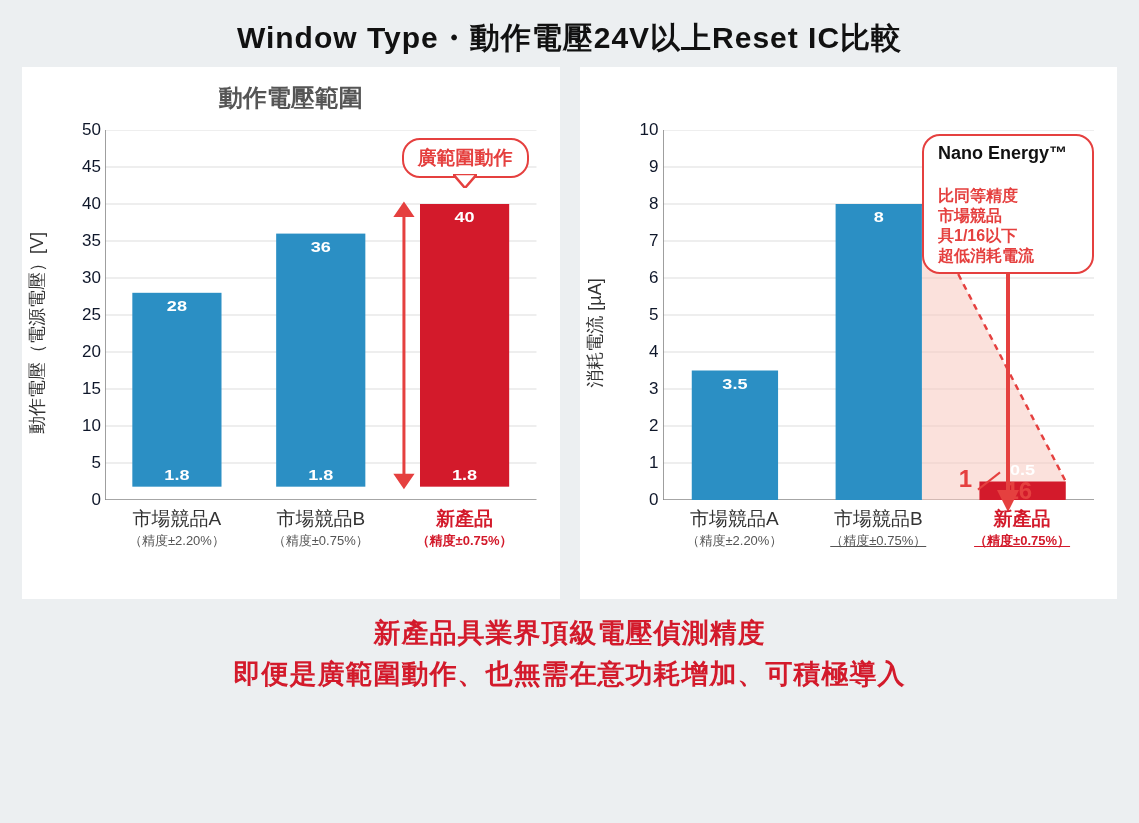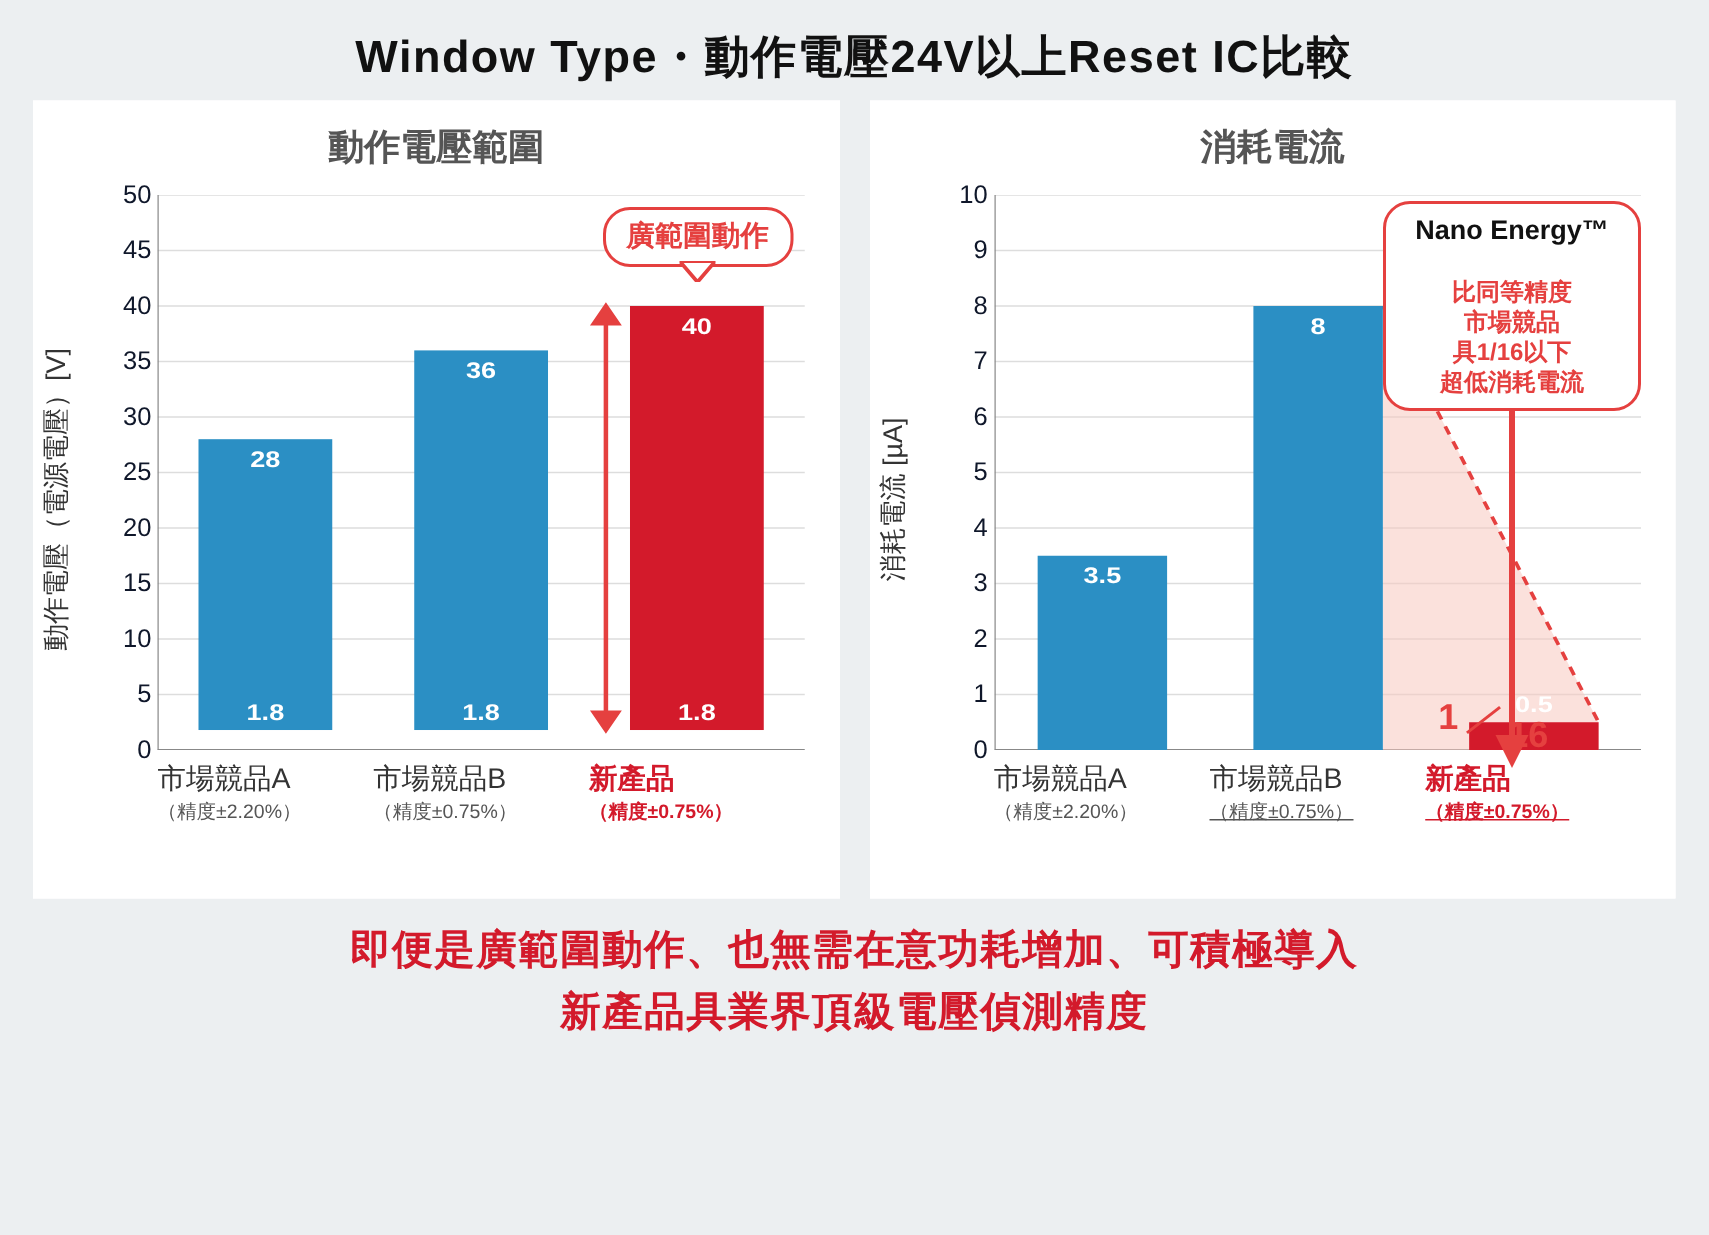--- a/index.html
+++ b/index.html
@@ -7,31 +7,31 @@
   .wrap{padding:18px 22px}
   .title{font-size:30px;font-weight:700;text-align:center;color:#111;letter-spacing:1px;margin-bottom:8px}
   .panels{display:flex;gap:20px}
   .panel{background:#fff;flex:1;position:relative;height:532px;border:1px solid #fff}
   .sub{font-size:24px;font-weight:600;color:#555;text-align:center;padding:14px 0 4px}
   .plot{position:absolute;left:82px;right:22px;top:62px;bottom:98px}
   .yaxis{position:absolute;left:48px;top:62px;bottom:98px;width:34px}
   .ytick{position:absolute;right:4px;font-size:17px;color:#0f172a;transform:translateY(50%);bottom:0}
   .ylabel{position:absolute;left:14px;top:50%;transform:translateX(-50%) translateY(-50%) rotate(-90deg);white-space:nowrap;font-size:18px;color:#333;transform-origin:center}
   .xaxis{position:absolute;left:82px;right:22px;bottom:10px;height:88px;display:flex}
-  .xcat{flex:1;text-align:left;padding-top:6px}
+  .xcat{flex:1;text-align:center;padding-top:6px}
   .xcat .cn{font-size:19px;color:#333;font-weight:500}
   .xcat .pr{font-size:13px;color:#555}
   .xcat.red .cn{color:#d31a2b;font-weight:700}
   .xcat.red .pr{color:#d31a2b;font-weight:700}
   .grid line{stroke:#ddd;stroke-width:1}
   .grid line.axis{stroke:#888;stroke-width:1.6}
   .bar{fill:#2b8fc4}
   .bar.red{fill:#d31a2b}
   .barlab{fill:#fff;font-size:18px;font-weight:700;text-anchor:middle}
-  .callout{position:absolute;border:2.5px solid #e5403f;border-radius:18px;background:#fff;padding:6px 14px;color:#e5403f;font-weight:700;text-align:center;line-height:1.25}
+  .callout{position:absolute;border:2.5px solid #e5403f;border-radius:18px;background:#fff;padding:6px 14px;color:#e5403f;font-weight:700;line-height:1.25}
   .footer{margin-top:14px;text-align:center;color:#d31a2b;font-weight:800;font-size:27px;line-height:1.5;letter-spacing:1px}
 </style>
 </head>
 <body>
 
 <div class="wrap">
   <div class="title">Window Type・動作電壓24V以上Reset IC比較</div>
 
   <div class="panels">
 
@@ -105,21 +105,20 @@
             <div class="pr">（精度±0.75%）</div>
           </div>
         <div class="xcat red">
           <div class="cn">新產品</div>
             <div class="pr">（精度±0.75%）</div>
           </div>
       </div>
     </div>
 
     <div class="panel">
-      <div class="sub">消耗電流</div>
       <div class="ylabel">消耗電流 [µA]</div>
       <div class="yaxis" id="yax-right">
           <div class="ytick" style="bottom:0%">0</div>
           <div class="ytick" style="bottom:10%">1</div>
           <div class="ytick" style="bottom:20%">2</div>
           <div class="ytick" style="bottom:30%">3</div>
           <div class="ytick" style="bottom:40%">4</div>
           <div class="ytick" style="bottom:50%">5</div>
           <div class="ytick" style="bottom:60%">6</div>
           <div class="ytick" style="bottom:70%">7</div>
@@ -190,16 +189,16 @@
         <div class="xcat red">
           <div class="cn">新產品</div>
             <div class="pr" style="text-decoration:underline">（精度±0.75%）</div>
           </div>
       </div>
     </div>
 
   </div>
 
   <div class="footer">
+    <div>新產品具業界頂級電壓偵測精度</div>
     <div>即便是廣範圍動作、也無需在意功耗增加、可積極導入</div>
-    <div>新產品具業界頂級電壓偵測精度</div>
   </div>
 </div>
 
 </body></html>

